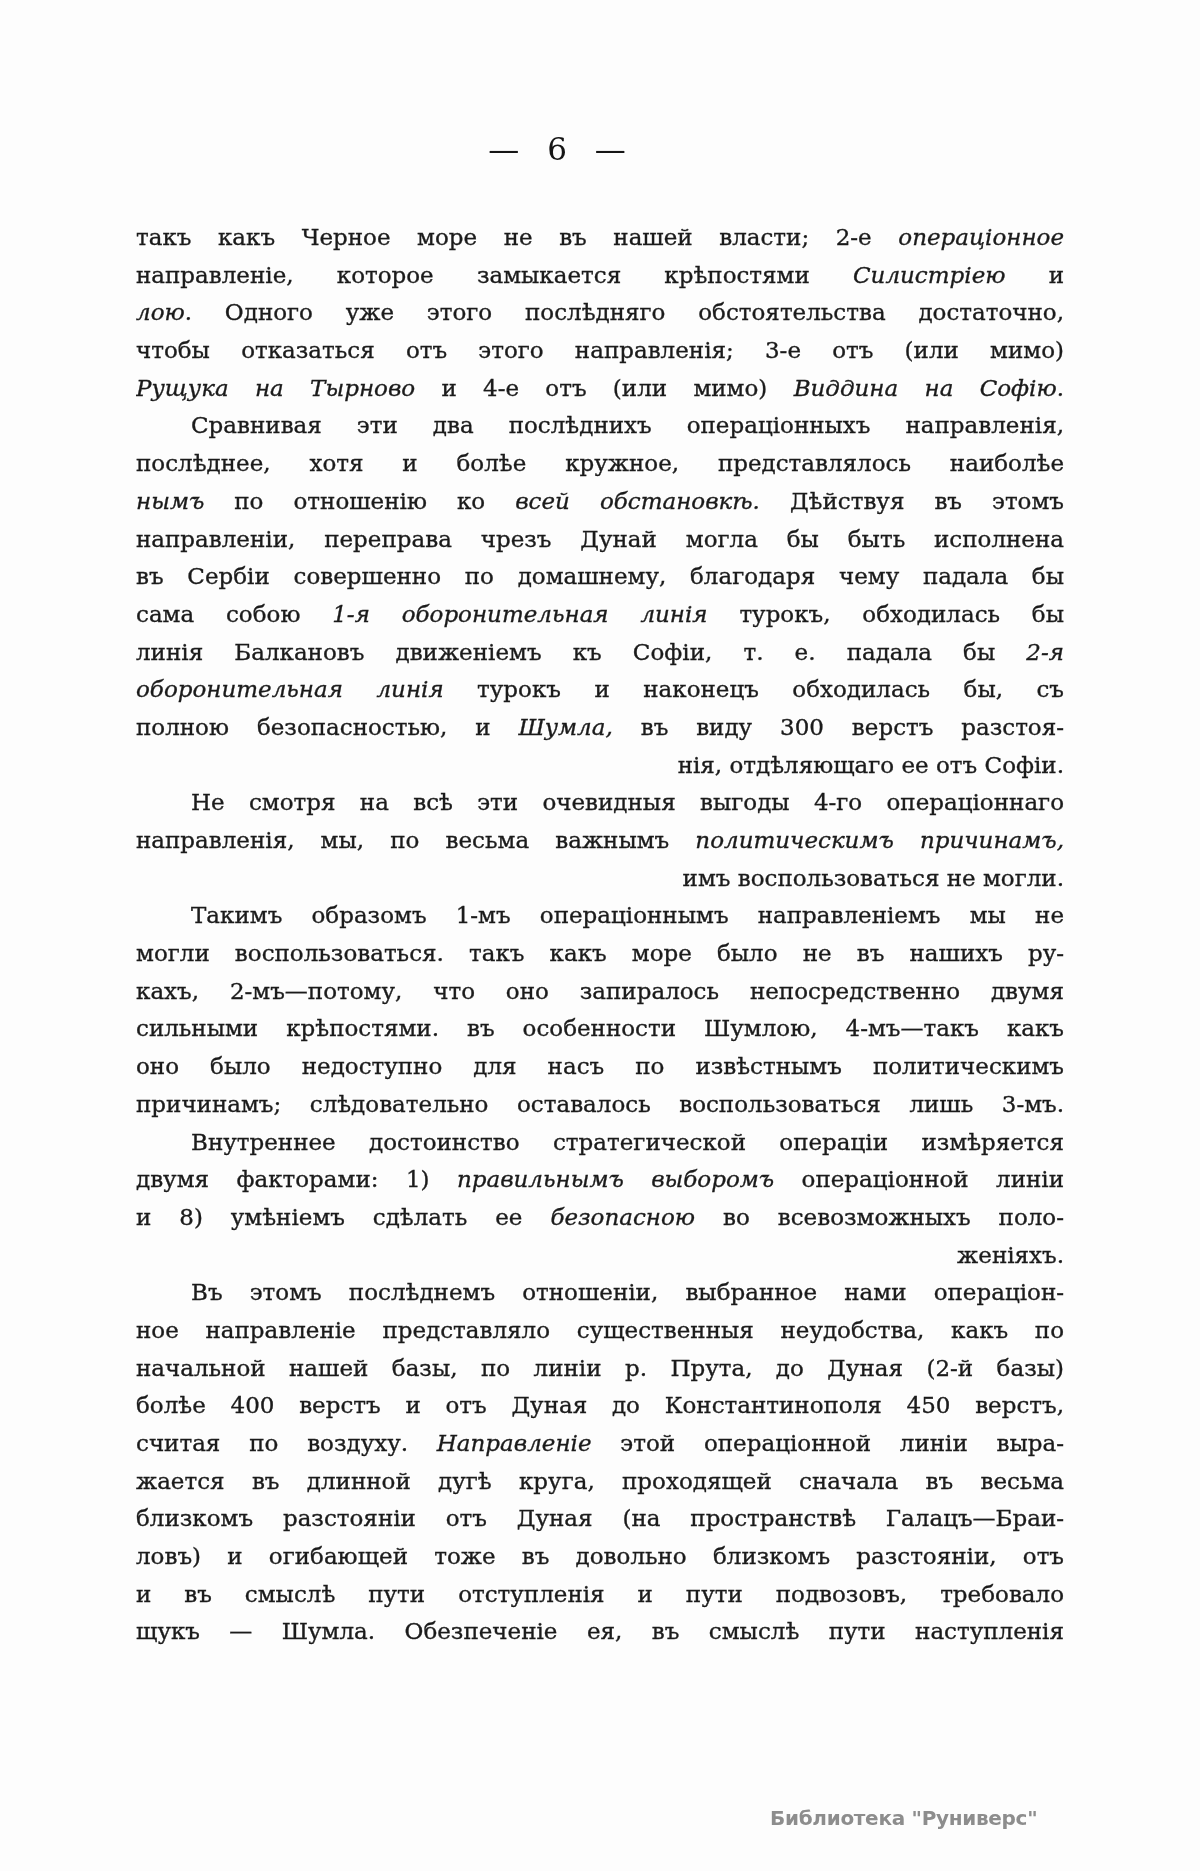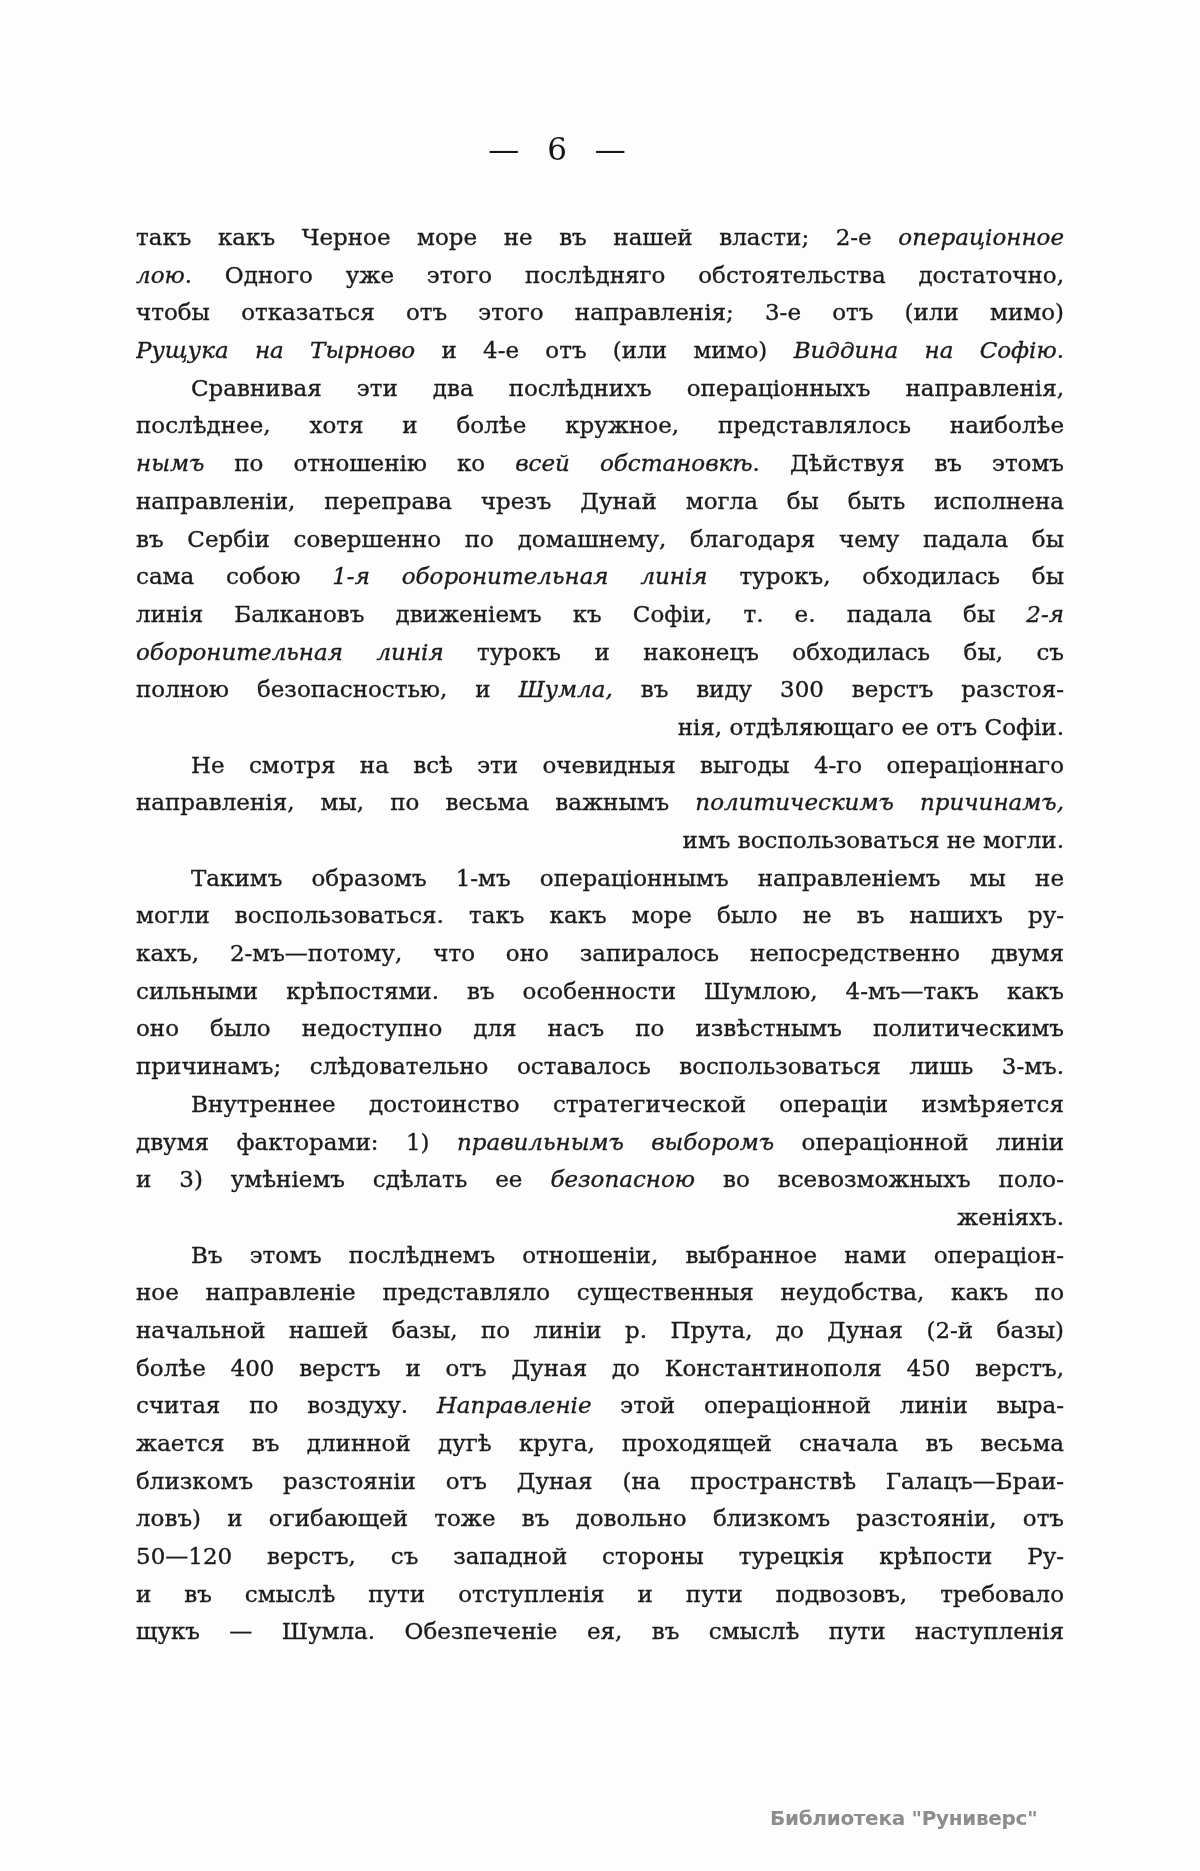--- a/index.html
+++ b/index.html
@@ -65,20 +65,21 @@
   }
 </style>
 </head>
 <body>
 
 <div class="page">
   <div class="page-number">— 6 —</div>
 
   <div class="text-block">
       <div class="line just"><span>такъ какъ Черное море не въ нашей власти; 2-е </span><span class="it">операціонное</span></div>
+      <div class="line just"><span>направленіе, которое замыкается крѣпостями </span><span class="it">Силистріею</span><span> и </span></div>
       <div class="line just"><span class="it">лою.</span><span> Одного уже этого послѣдняго обстоятельства достаточно,</span></div>
       <div class="line just"><span>чтобы отказаться отъ этого направленія; 3-е отъ (или мимо)</span></div>
       <div class="line just"><span class="it">Рущука на Тырново</span><span> и 4-е отъ (или мимо) </span><span class="it">Виддина на Софію.</span></div>
       <div class="line indent just"><span>Сравнивая эти два послѣднихъ операціонныхъ направленія,</span></div>
       <div class="line just"><span>послѣднее, хотя и болѣе кружное, представлялось наиболѣе </span></div>
       <div class="line just"><span class="it">нымъ</span><span> по отношенію ко </span><span class="it">всей обстановкѣ.</span><span> Дѣйствуя въ этомъ</span></div>
       <div class="line just"><span>направленіи, переправа чрезъ Дунай могла бы быть исполнена</span></div>
       <div class="line just"><span>въ Сербіи совершенно по домашнему, благодаря чему падала бы</span></div>
       <div class="line just"><span>сама собою </span><span class="it">1-я оборонительная линія</span><span> турокъ, обходилась бы</span></div>
       <div class="line just"><span>линія Балкановъ движеніемъ къ Софіи, т. е. падала бы </span><span class="it">2-я</span></div>
@@ -89,29 +90,28 @@
       <div class="line just"><span>направленія, мы, по весьма важнымъ </span><span class="it">политическимъ причинамъ,</span></div>
       <div class="line"><span>имъ воспользоваться не могли.</span></div>
       <div class="line indent just"><span>Такимъ образомъ 1-мъ операціоннымъ направленіемъ мы не</span></div>
       <div class="line just"><span>могли воспользоваться. такъ какъ море было не въ нашихъ ру-</span></div>
       <div class="line just"><span>кахъ, 2-мъ—потому, что оно запиралось непосредственно двумя</span></div>
       <div class="line just"><span>сильными крѣпостями. въ особенности Шумлою, 4-мъ—такъ какъ</span></div>
       <div class="line just"><span>оно было недоступно для насъ по извѣстнымъ политическимъ</span></div>
       <div class="line just"><span>причинамъ; слѣдовательно оставалось воспользоваться лишь 3-мъ.</span></div>
       <div class="line indent just"><span>Внутреннее достоинство стратегической операціи измѣряется</span></div>
       <div class="line just"><span>двумя факторами: 1) </span><span class="it">правильнымъ выборомъ</span><span> операціонной линіи</span></div>
-      <div class="line just"><span>и 3) умѣніемъ сдѣлать ее </span><span class="it">безопасною</span><span> во всевозможныхъ поло-</span></div>
+      <div class="line just"><span>и 8) умѣніемъ сдѣлать ее </span><span class="it">безопасною</span><span> во всевозможныхъ поло-</span></div>
       <div class="line"><span>женіяхъ.</span></div>
       <div class="line indent just"><span>Въ этомъ послѣднемъ отношеніи, выбранное нами операціон-</span></div>
       <div class="line just"><span>ное направленіе представляло существенныя неудобства, какъ по</span></div>
       <div class="line just"><span>начальной нашей базы, по линіи р. Прута, до Дуная (2-й базы)</span></div>
       <div class="line just"><span>болѣе 400 верстъ и отъ Дуная до Константинополя 450 верстъ,</span></div>
       <div class="line just"><span>считая по воздуху. </span><span class="it">Направленіе</span><span> этой операціонной линіи выра-</span></div>
       <div class="line just"><span>жается въ длинной дугѣ круга, проходящей сначала въ весьма</span></div>
       <div class="line just"><span>близкомъ разстояніи отъ Дуная (на пространствѣ Галацъ—Браи-</span></div>
       <div class="line just"><span>ловъ) и огибающей тоже въ довольно близкомъ разстояніи, отъ</span></div>
-      <div class="line just"><span>50—120 верстъ, съ западной стороны турецкія крѣпости Ру-</span></div>
       <div class="line just"><span>и въ смыслѣ пути отступленія и пути подвозовъ, требовало</span></div>
       <div class="line just"><span>щукъ — Шумла. Обезпеченіе ея, въ смыслѣ пути наступленія</span></div>
     </div>
 
   <div class="watermark">Библиотека "Руниверс"</div>
 </div>
 
 </body></html>

